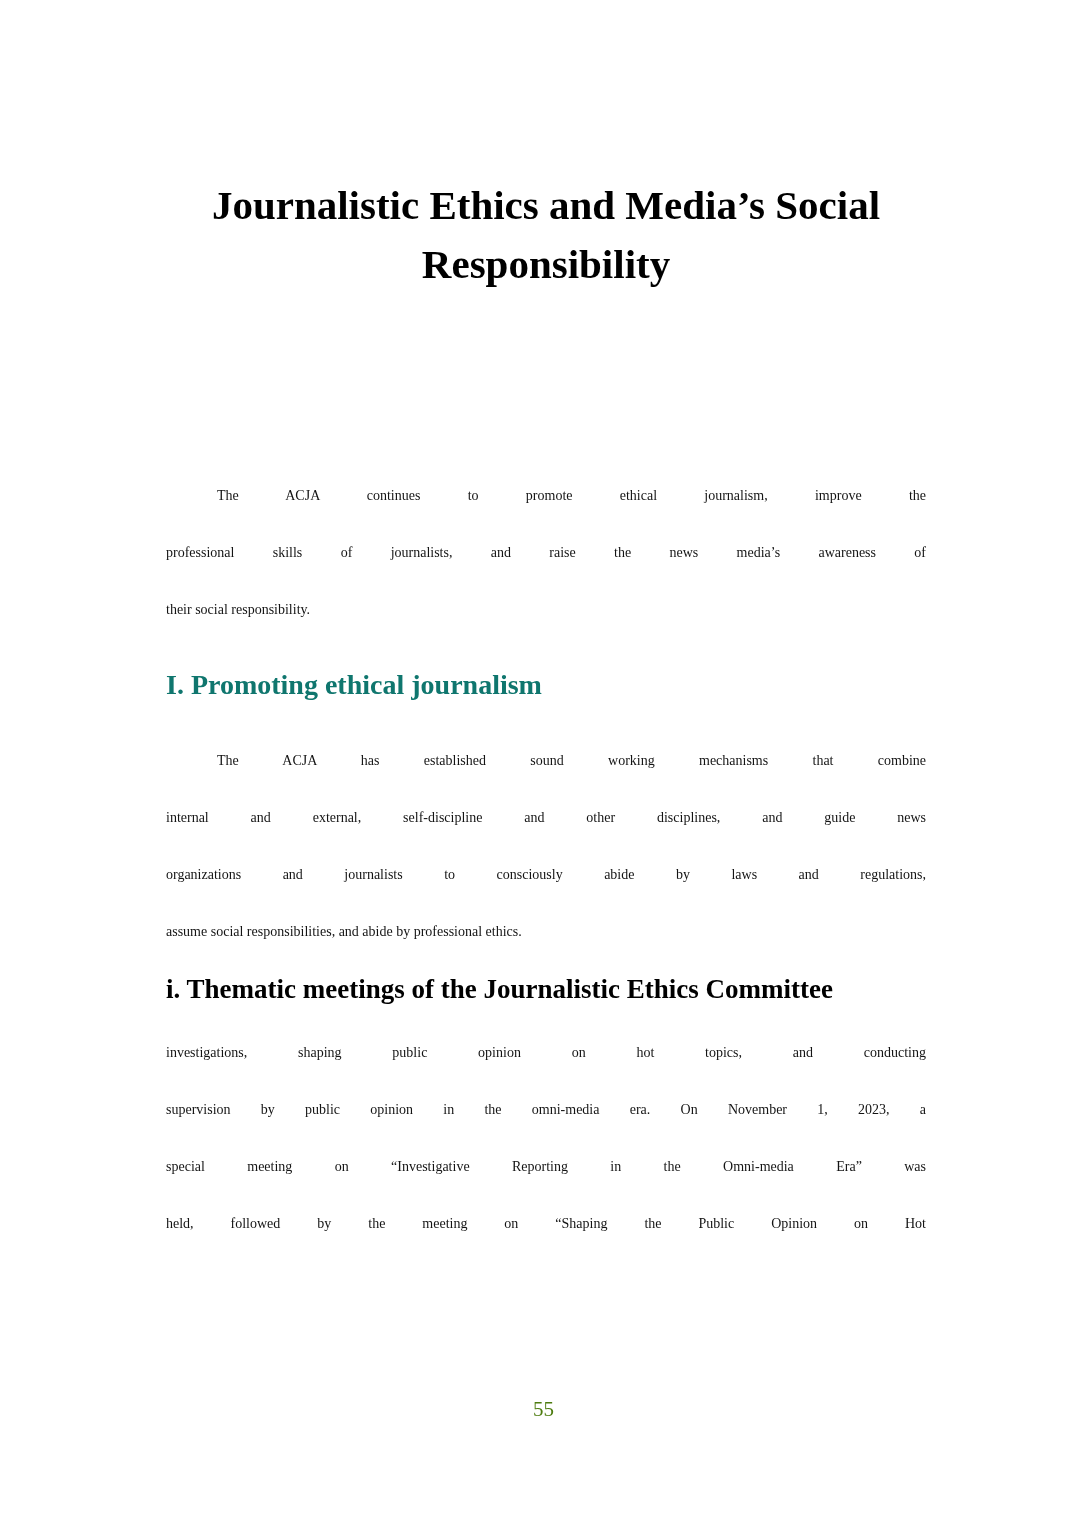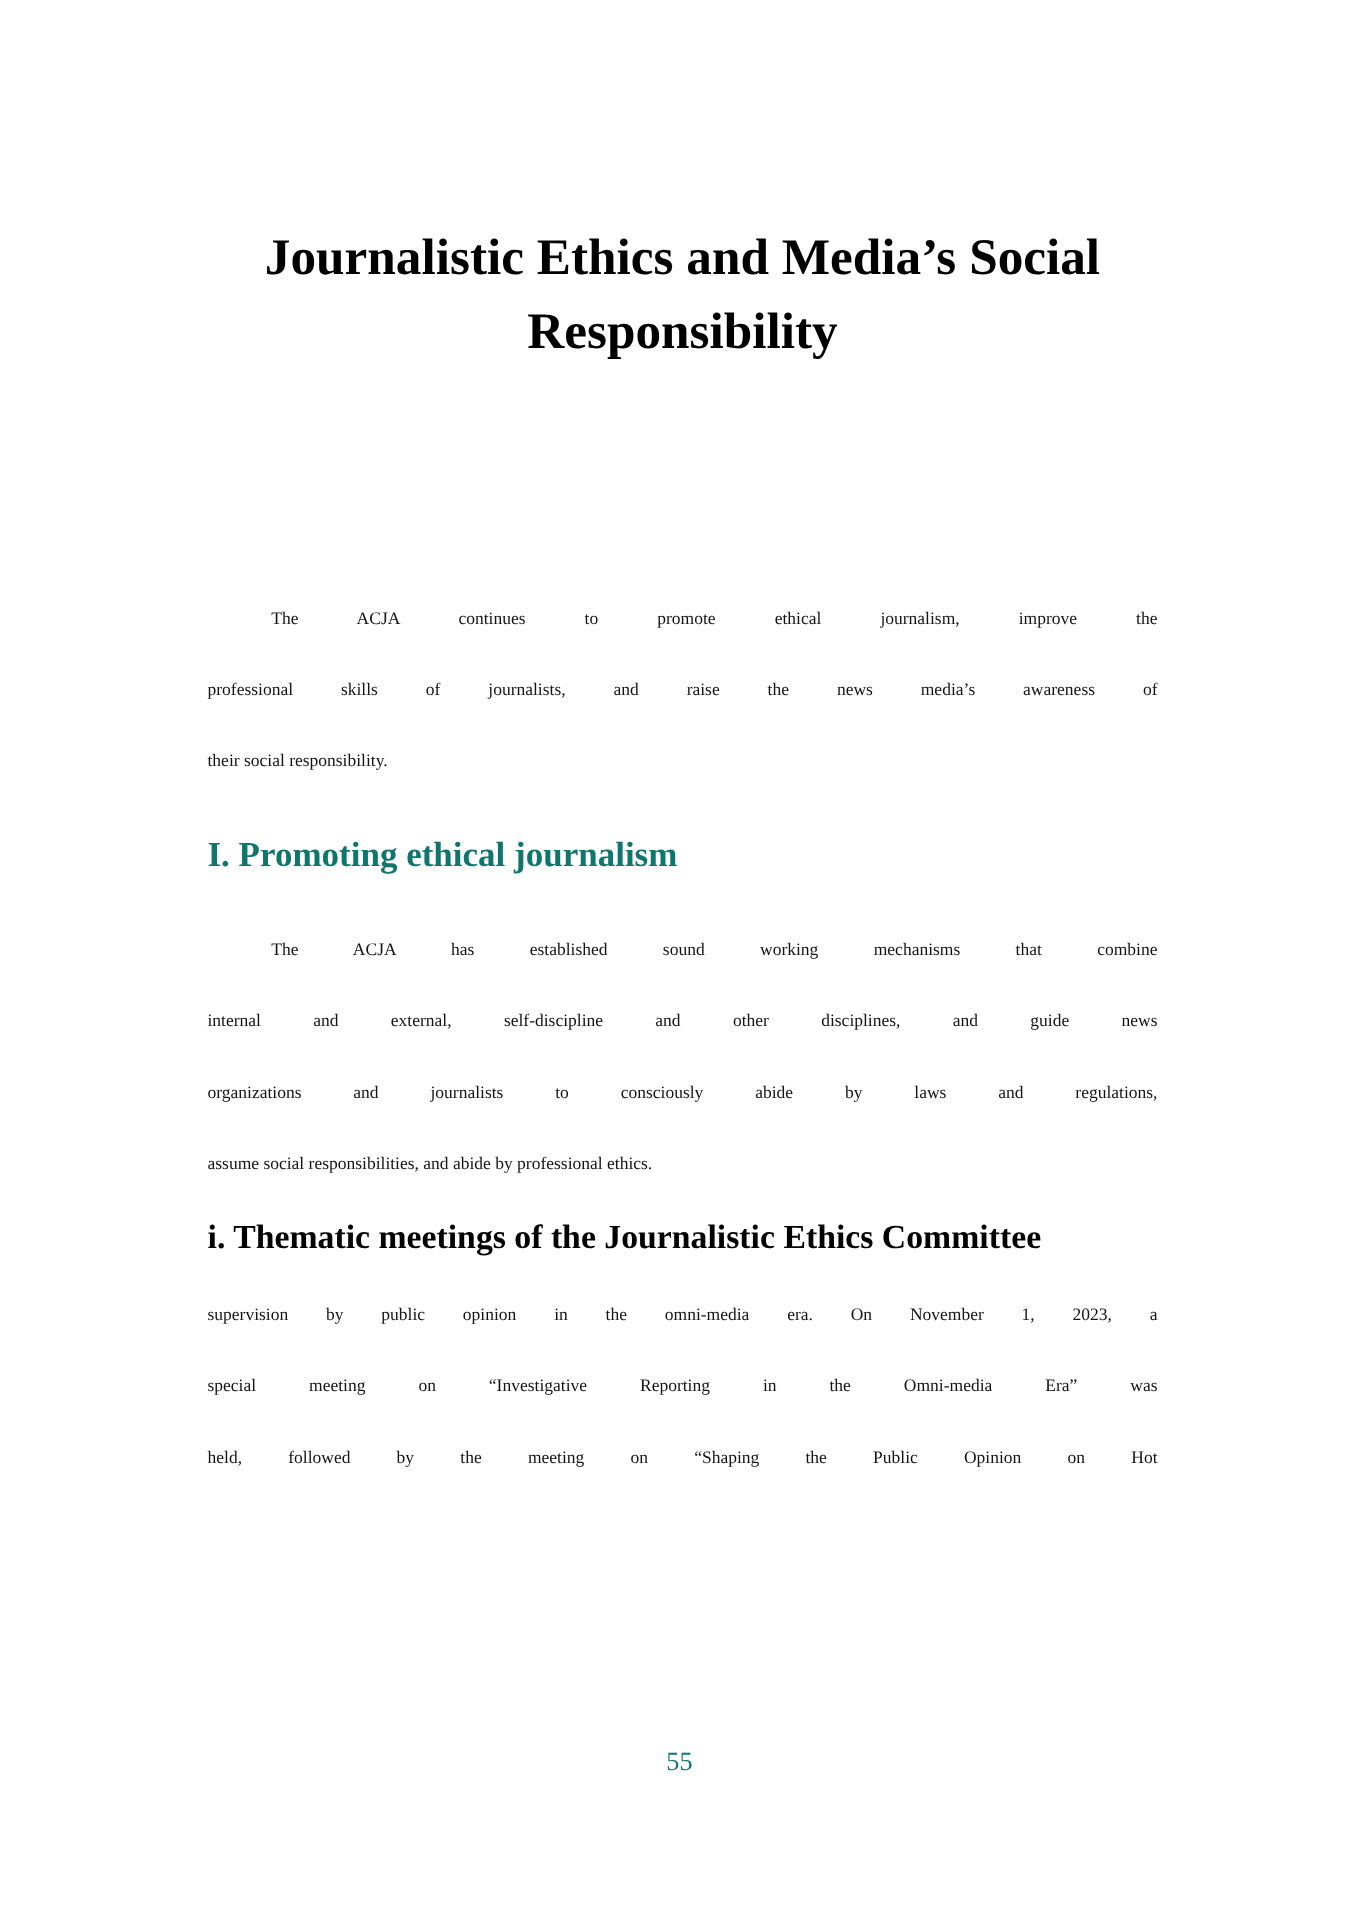--- a/index.html
+++ b/index.html
@@ -68,21 +68,21 @@
   }
   .para-2     { top: 1024px; }
   .page-number {
     position: absolute;
     top: 1396px;
     left: 0;
     width: 1087px;
     text-align: center;
     font-size: 21px;
     line-height: 26px;
-    color: #0f766e;
+    color: #4d7c0f;
   }
 </style>
 </head>
 <body>
 
 <div class="page">
 
   <h1 class="content-abs title">
       <div class="line first">Journalistic Ethics and Media’s Social</div>
       <div class="line">Responsibility</div>
@@ -99,20 +99,21 @@
   <div class="content-abs para para-1">
       <div class="line first">The ACJA has established sound working mechanisms that combine</div>
       <div class="line">internal and external, self-discipline and other disciplines, and guide news</div>
       <div class="line">organizations and journalists to consciously abide by laws and regulations,</div>
       <div class="line flush">assume social responsibilities, and abide by professional ethics.</div>
     </div>
 
   <h3 class="content-abs h-subsection">i. Thematic meetings of the Journalistic Ethics Committee</h3>
 
   <div class="content-abs para para-2">
+      <div class="line">investigations, shaping public opinion on hot topics, and conducting</div>
       <div class="line">supervision by public opinion in the omni-media era. On November 1, 2023, a</div>
       <div class="line">special meeting on “Investigative Reporting in the Omni-media Era” was</div>
       <div class="line">held, followed by the meeting on “Shaping the Public Opinion on Hot</div>
     </div>
 
   <div class="page-number">55</div>
 
 </div>
 
 </body></html>

